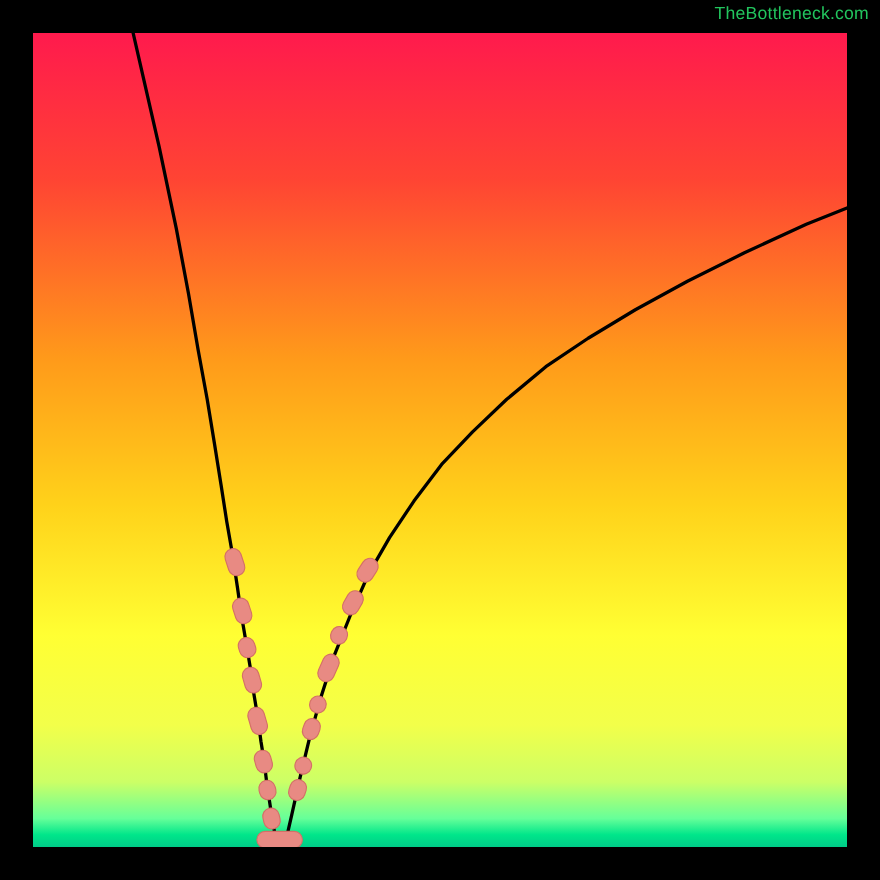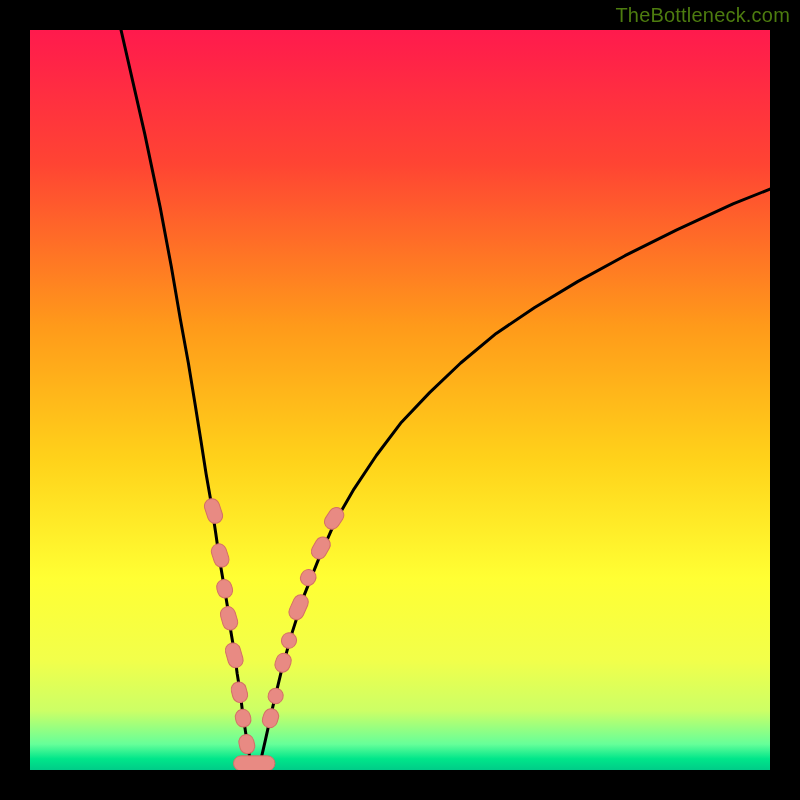--- a/index.html
+++ b/index.html
@@ -28,22 +28,22 @@
     overflow: hidden;
   }
   .gradient {
     position: absolute;
     inset: 0;
   }
   .watermark {
     position: absolute;
     top: 4px;
     right: 10px;
-    color: #4d7c0f;
-    font-size: 20px;
+    color: #22c55e;
+    font-size: 16px;
     font-weight: 500;
     letter-spacing: 0.2px;
     user-select: none;
   }
   svg.curves {
     position: absolute;
     inset: 0;
   }
 </style>
 </head>

